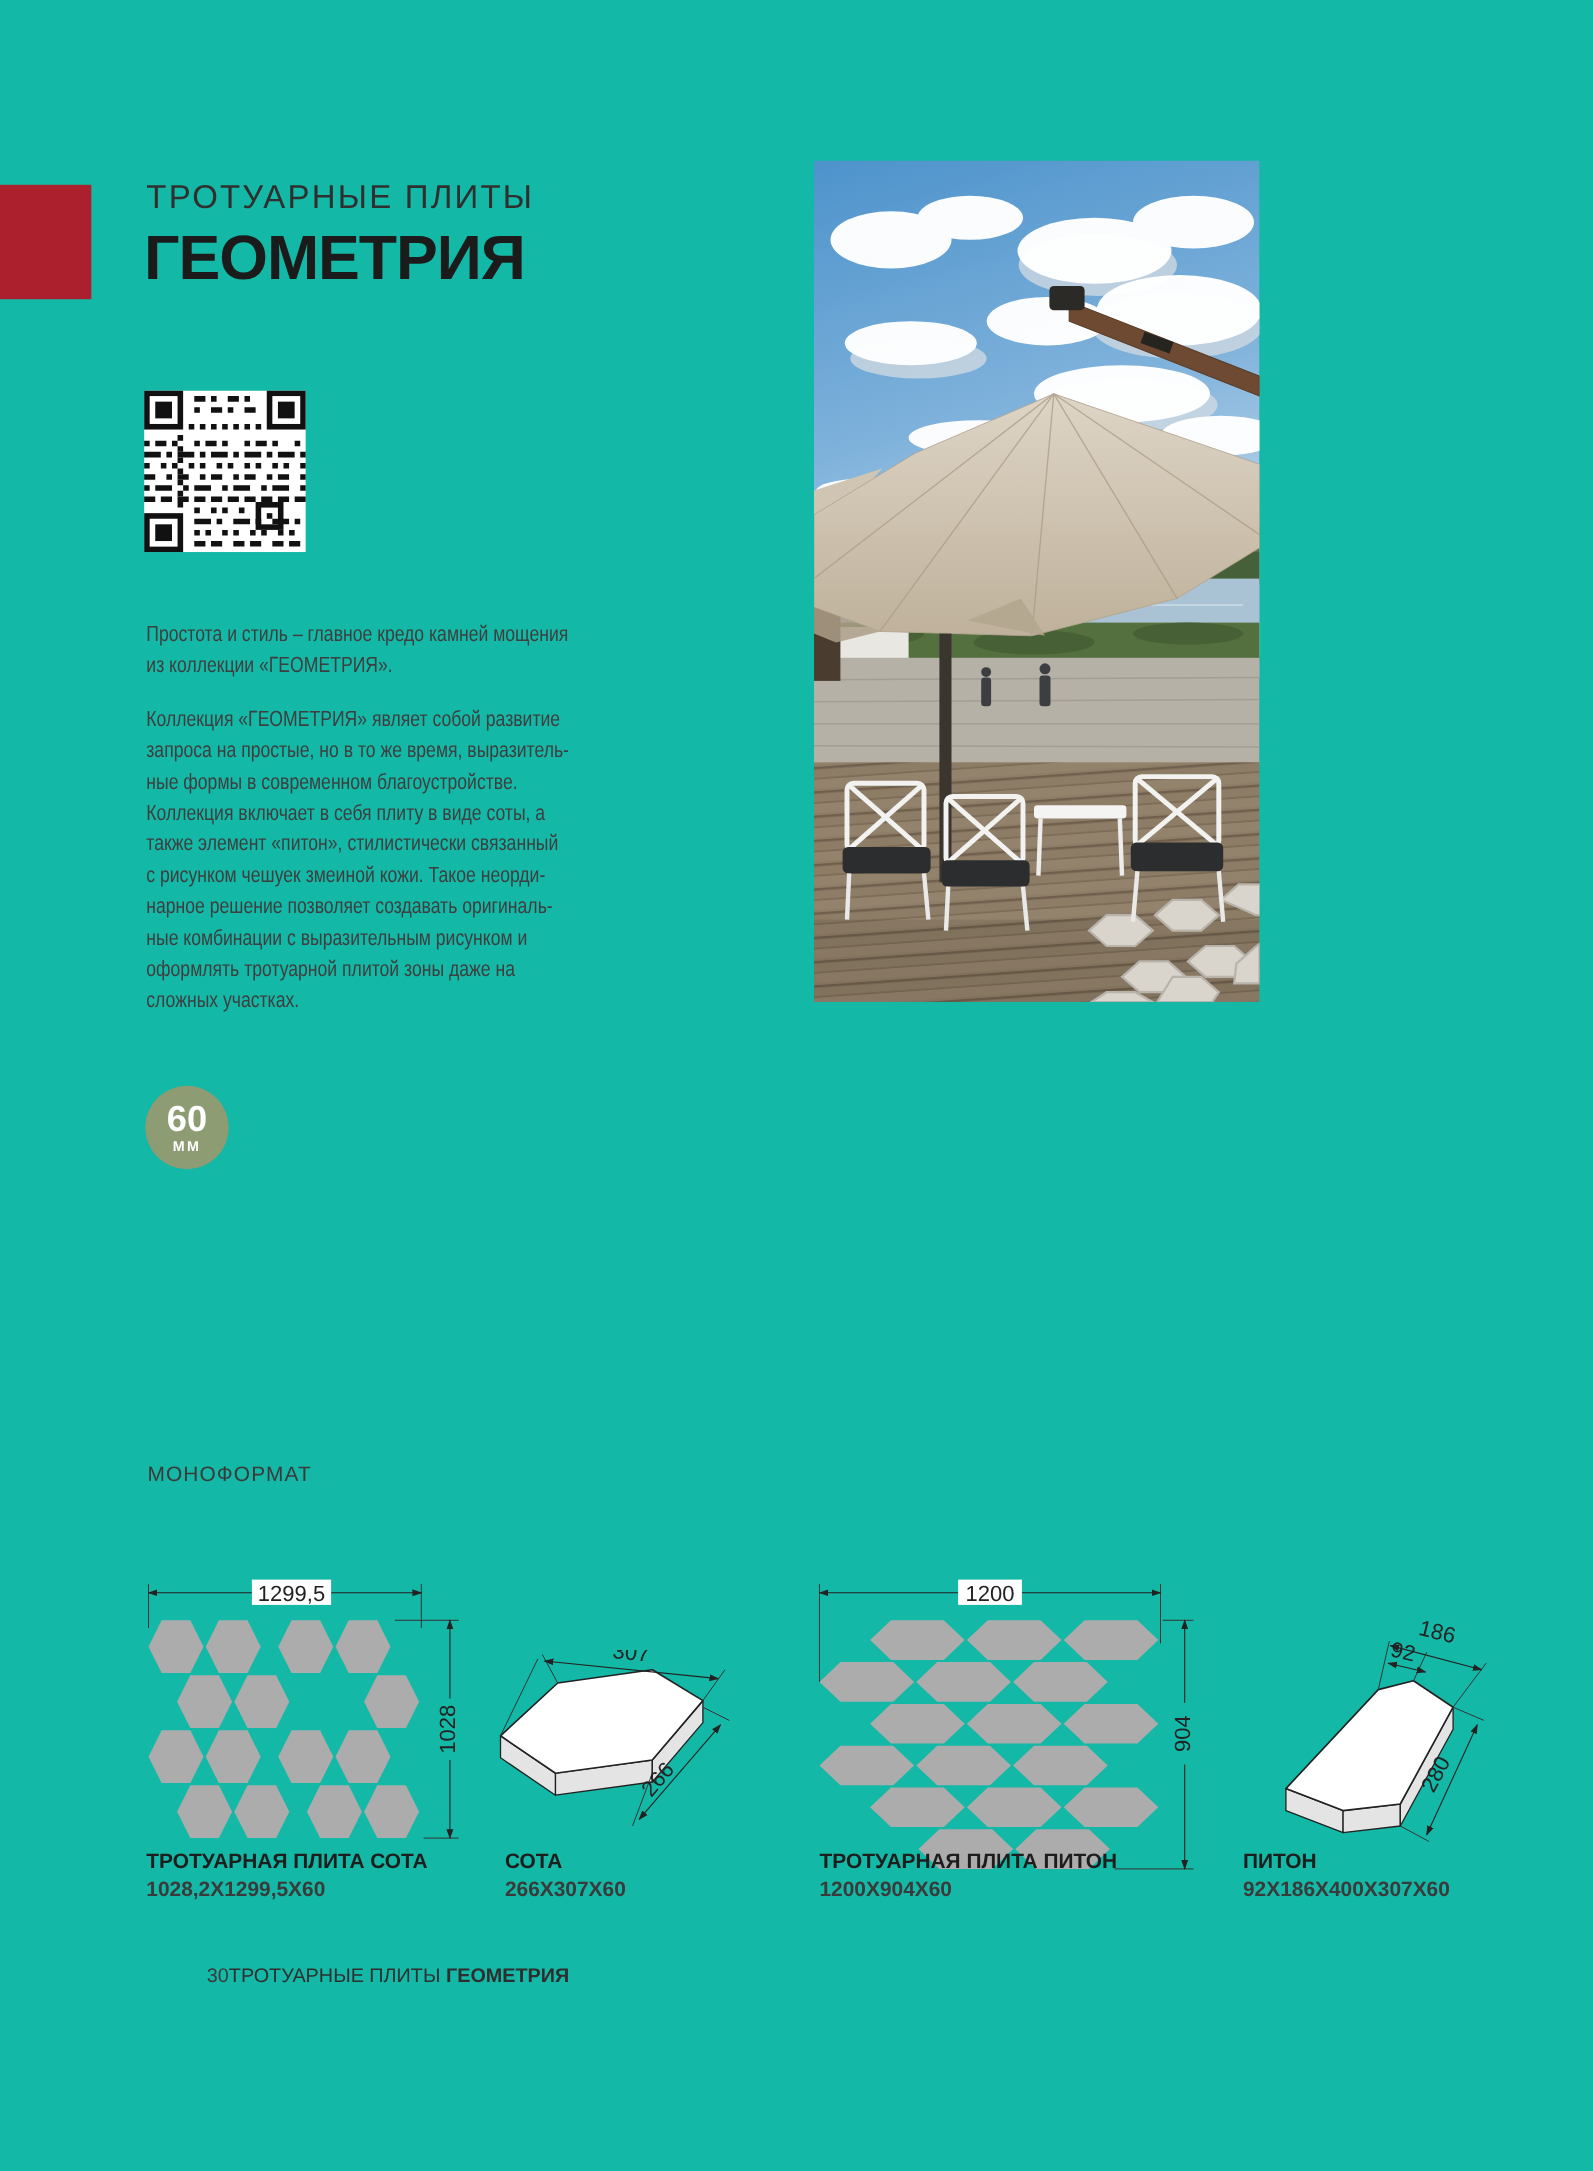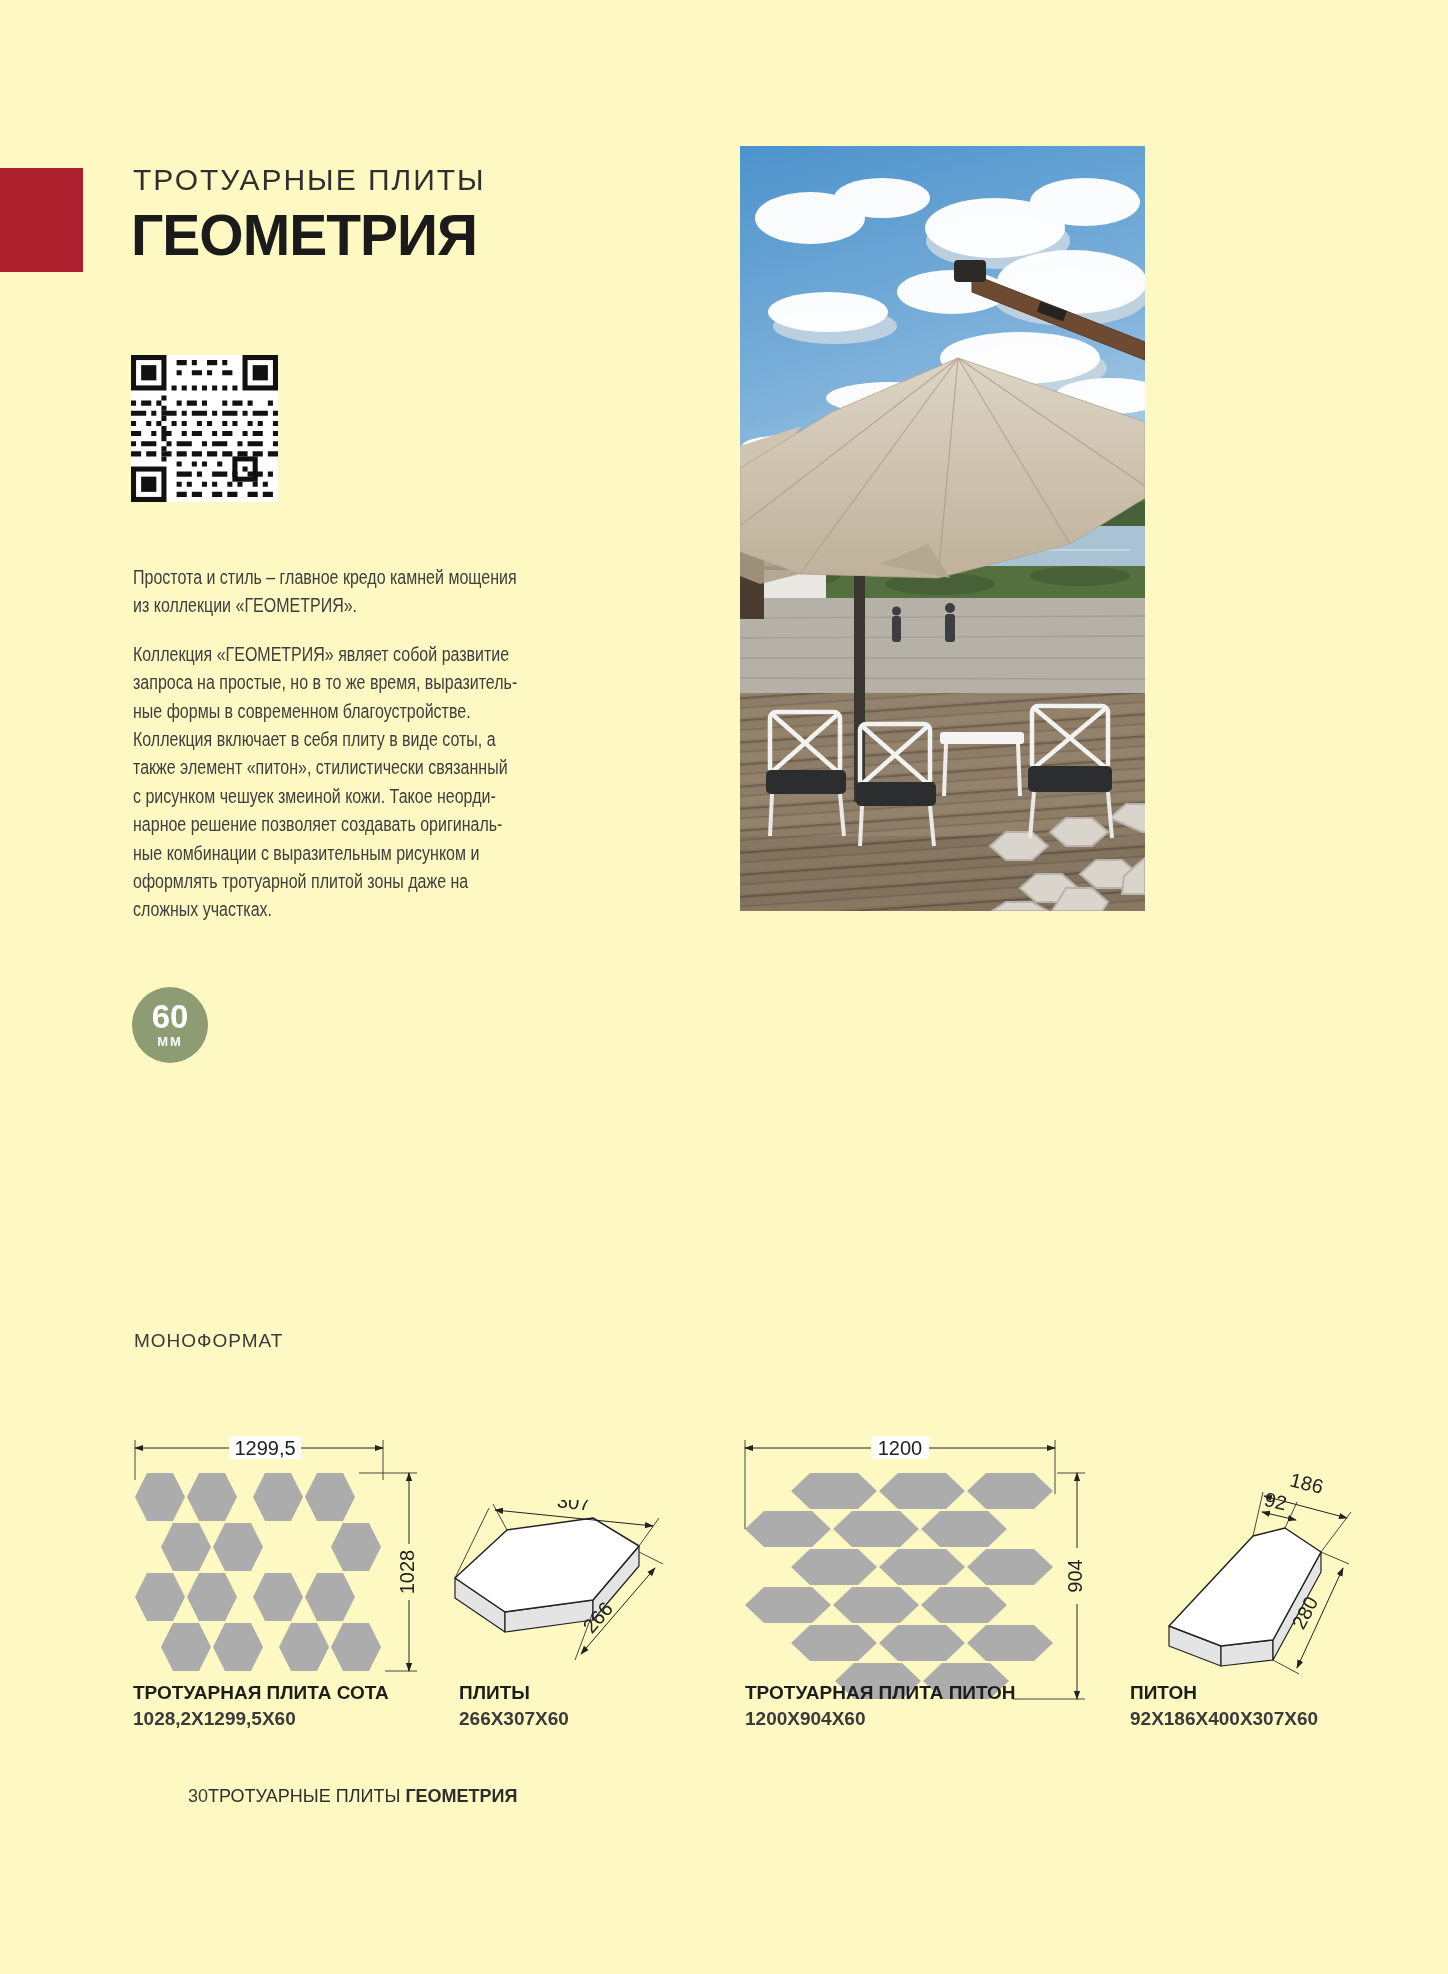--- a/index.html
+++ b/index.html
@@ -1,16 +1,16 @@
 <!DOCTYPE html>
 <html><head>
 <meta charset="utf-8">
 <style>
   html,body{margin:0;padding:0;background:#ffffff;}
-  .page{position:relative;width:1448px;height:1974px;background:#fef9c3;overflow:hidden;
+  .page{position:relative;width:1448px;height:1974px;background:#14b8a6;overflow:hidden;
         font-family:"Liberation Sans",sans-serif;color:#222;}
   .abs{position:absolute;}
 
   .red-square{left:0;top:168px;width:83px;height:104px;background:#AC1F2C;}
   .eyebrow{left:133px;top:163px;font-size:30px;letter-spacing:2px;color:#2f2f2f;white-space:nowrap;}
   .big-title{left:131px;top:202px;font-size:57px;font-weight:700;letter-spacing:-1px;color:#1b1b1b;white-space:nowrap;}
 
   .qr{left:131px;top:355px;width:147px;height:147px;}
   .qr-caption{left:303px;top:392px;width:380px;font-size:20px;line-height:28px;color:#404040;}
   .qr-caption div{white-space:nowrap;}
@@ -290,21 +290,21 @@
     <line class="extline" x1="12" y1="78" x2="46" y2="8"></line>
     <line class="extline" x1="64" y1="30" x2="50" y2="4"></line>
     <line class="extline" x1="196" y1="46" x2="216" y2="18"></line>
     <line class="dimline" x1="52" y1="10" x2="210" y2="26" marker-start="url(#ar2)" marker-end="url(#ar2)"></line>
     <text class="dimtxt" x="130" y="9" text-anchor="middle" transform="rotate(6 130 9)">307</text>
     <line class="extline" x1="196" y1="52" x2="220" y2="64"></line>
     <line class="extline" x1="150" y1="112" x2="132" y2="160"></line>
     <line class="dimline" x1="212" y1="68" x2="138" y2="154" marker-start="url(#ar2)" marker-end="url(#ar2)"></line>
     <text class="dimtxt" x="160" y="122" text-anchor="middle" transform="rotate(-49 160 122)">266</text>
   </svg>
-  <div class="dlabel" style="left:459px;top:1682px;">ПЛИТЫ</div>
+  <div class="dlabel" style="left:459px;top:1682px;">СОТА</div>
   <div class="ddims" style="left:459px;top:1708px;">266X307X60</div>
 
   <svg class="diagram" style="left:743px;top:1434px;" width="360" height="272" viewBox="0 0 360 272">
     <defs>
       <polygon id="hexB" points="19,0 67,0 86,18 67,36 19,36 0,18" class="hexfill"></polygon>
       <marker id="ar3" viewBox="0 0 10 10" refX="9" refY="5" markerWidth="9" markerHeight="9" orient="auto-start-reverse">
         <path d="M0 1.5 L10 5 L0 8.5 z" fill="#222"></path>
       </marker>
     </defs>
     <g>

